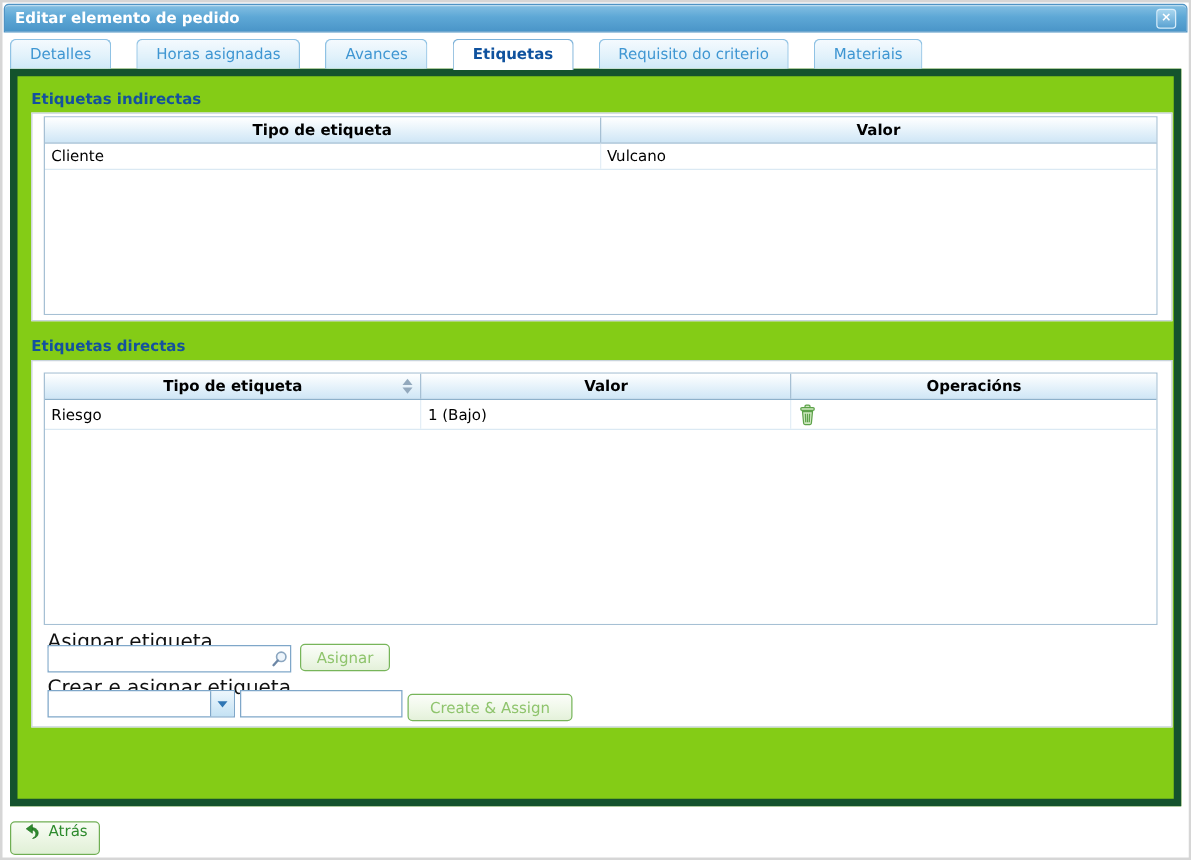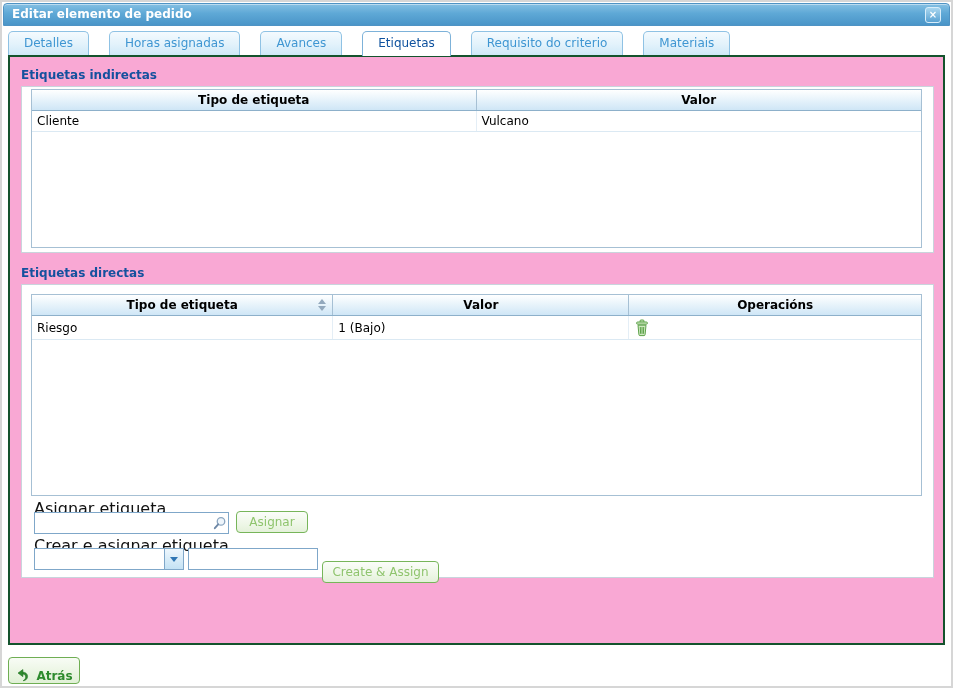--- a/index.html
+++ b/index.html
@@ -26,25 +26,25 @@
 
   
   .tabstrip { position:absolute; left:6px; top:29px; height:25px;
               display:flex; gap:20px; z-index:3; }
   .tab { height:24px; line-height:22px; padding:0 15px;
          border:1px solid #8fc2e4; border-bottom:none;
          border-radius:5px 5px 0 0;
          background:linear-gradient(180deg,#f4fafe 0%,#e2f2fb 55%,#cfe9f8 100%);
          color:#3f96d2; cursor:pointer; white-space:nowrap; }
   .tab.active { height:25px; background:#ffffff; color:#0f529e;
-                font-weight:normal; border-color:#7db2d9; }
+                font-weight:bold; border-color:#7db2d9; }
 
   
   .panel { position:absolute; left:6px; top:53px; width:937px; height:590px;
-           border:2px solid #14532d; background:#f9a8d4; z-index:1; }
+           border:6px solid #14532d; background:#84cc16; z-index:1; }
 
   .section-heading { position:absolute; left:11px; color:#14519e;
                      font-weight:bold; font-size:12px; }
   .heading-1 { top:11px; }
   .heading-2 { top:209px; }
 
   .section-box { position:absolute; left:11px; width:913px;
                  border:1px solid #c9d4dc; background:#ffffff; }
   .box-1 { top:29px;  height:167px; }
   .box-2 { top:227px; height:294px; }
@@ -107,28 +107,28 @@
 
   .text-input { position:absolute; top:263px; left:166px; width:130px; height:22px;
                 border:1px solid #7fa7c9; font:12px "DejaVu Sans",sans-serif;
                 padding:0 4px; outline:none; }
 
   .green-btn { position:absolute; height:22px; border:1px solid #77b55a;
                border-radius:4px; color:#8fc46d; font:12px "DejaVu Sans",sans-serif;
                background:linear-gradient(180deg,#fbfdf9 0%,#eef7e7 60%,#e4f1da 100%);
                cursor:pointer; }
   .btn-assign { left:214px; top:226px; width:72px; }
-  .btn-create { left:300px; top:276px; width:117px; }
+  .btn-create { left:300px; top:266px; width:132px; }
 
   
   .back-btn { position:absolute; left:6px; top:655px; width:72px; height:27px;
               border:1px solid #6fae53; border-radius:4px;
               background:linear-gradient(180deg,#f8fcf5 0%,#eaf5e2 60%,#e0f0d6 100%);
-              display:flex; align-items:flex-end; justify-content:center; gap:6px;
-              color:#2e8b2e; font-weight:bold; cursor:pointer; z-index:2; }
+              display:flex; align-items:flex-start; justify-content:center; gap:6px;
+              color:#2e8b2e; font-weight:normal; cursor:pointer; z-index:2; }
 </style>
 </head>
 <body>
 
 <div class="dialog">
 
   <div class="titlebar">
     <span class="title-text">Editar elemento de pedido</span>
     <div class="close-btn">×</div>
   </div>

